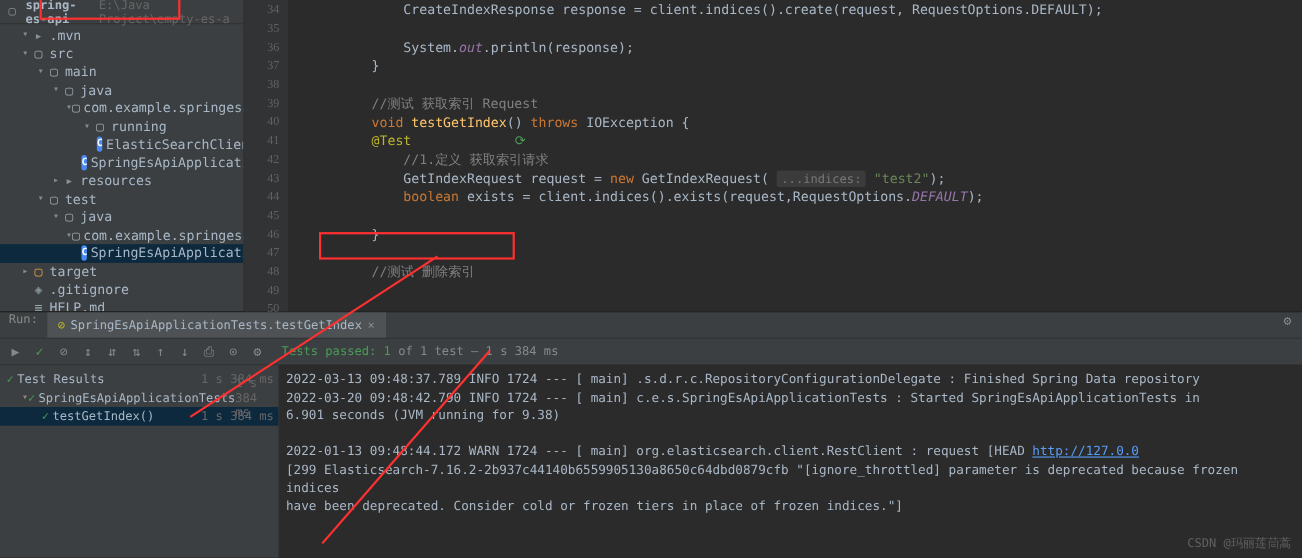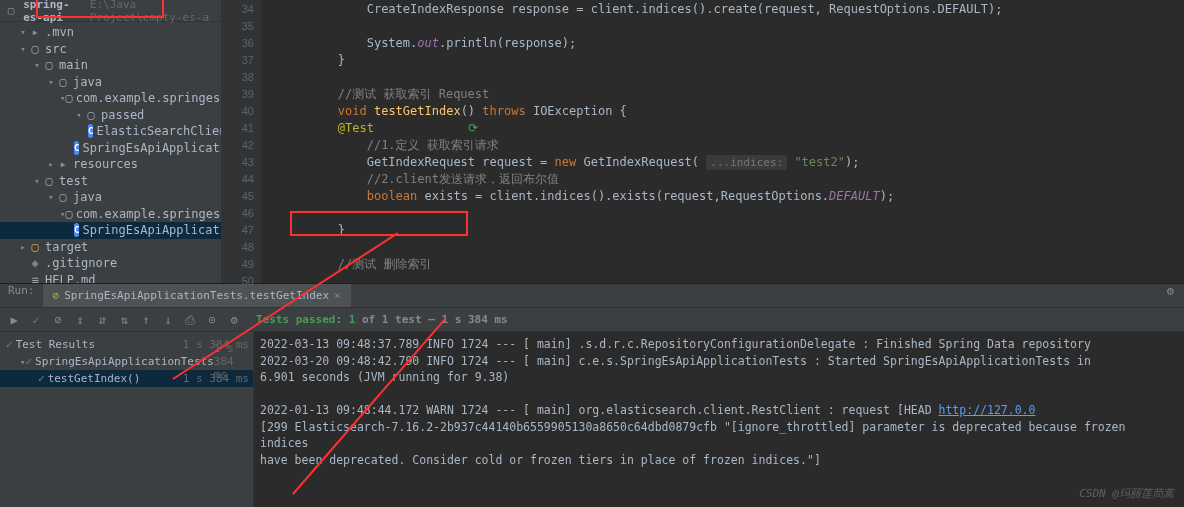--- a/index.html
+++ b/index.html
@@ -15,21 +15,21 @@
     .arrow { width: 10px; text-align: center; color: #888; font-size: 9px; }
     .icon { width: 14px; height: 14px; display: inline-flex; align-items: center; justify-content: center; margin-right: 3px; }
     .dir-icon { color: #87939a; }
     .src-icon { color: #9aa7b0; }
     .pkg-icon { color: #9aa7b0; }
     .class-icon { background: #4a8af4; color: white; border-radius: 7px; font-size: 9px; font-weight: bold; }
     .target-icon { color: #e8a33d; }
     .file-icon { color: #9aa7b0; }
     .gitignore-icon { color: #87939a; }
     .editor { flex: 1; background: #2b2b2b; display: flex; position: relative; }
-    .gutter { width: 40px; background: #313335; color: #606366; text-align: right; padding-right: 8px; font-family: Liberation Sans, sans-serif; font-size: 11px; line-height: 17px; padding-top: 1px; }
+    .gutter { width: 40px; background: #313335; color: #606366; text-align: right; padding-right: 8px; font-family: Liberation Serif, serif; font-size: 11px; line-height: 17px; padding-top: 1px; }
     .gutter-line { height: 17px; position: relative; }
     .marker { position: absolute; left: 246px; color: #499c54; font-size: 12px; }
     .code { flex: 1; font-family: Consolas, monospace; font-size: 12px; line-height: 17px; padding-top: 1px; padding-left: 18px; }
     .code-line { height: 17px; white-space: pre; position: relative; }
     .kw { color: #cc7832; }
     .str { color: #6a8759; }
     .comment { color: #808080; }
     .anno { color: #bbb529; }
     .field { color: #9876aa; font-style: italic; }
     .method { color: #ffc66d; }
@@ -38,32 +38,32 @@
     .highlight-box { position: absolute; border: 2px solid #ff3030; pointer-events: none; }
     .run-panel { flex: 1; display: flex; flex-direction: column; background: #2b2b2b; border-top: 1px solid #1e1e1e; }
     .run-tabs { height: 24px; background: #3c3f41; display: flex; border-bottom: 1px solid #323232; }
     .run-label { padding: 0 8px; color: #888; font-size: 11px; }
     .run-tab { background: #4e5254; padding: 3px 10px; display: flex; align-items: center; gap: 5px; font-size: 11px; }
     .run-tab .close { color: #888; cursor: pointer; }
     .gear { margin-left: auto; margin-right: 10px; color: #888; cursor: pointer; }
     .run-toolbar { height: 24px; background: #3c3f41; display: flex; align-items: center; gap: 6px; padding: 0 6px; border-bottom: 1px solid #323232; }
     .run-toolbar .tb-icon { width: 16px; height: 16px; display: flex; align-items: center; justify-content: center; color: #888; cursor: pointer; font-size: 12px; }
     .play { color: #499c54; }
-    .test-status { margin-left: 8px; font-size: 11px; font-weight: bold; }
+    .test-status { margin-left: 8px; font-size: 11px; }
     .ok { color: #499c54; }
     .mute { color: #888; }
     .run-body { flex: 1; display: flex; }
     .test-tree { width: 254px; background: #3c3f41; border-right: 1px solid #323232; padding-top: 4px; }
     .test-row { display: flex; align-items: center; padding: 1px 4px; font-size: 11px; height: 17px; }
     .test-row .time { margin-left: auto; color: #666; }
     .ok-icon { color: #499c54; margin-right: 3px; }
     .test-row.sel { background: #0d293e; }
     .console { flex: 1; background: #2b2b2b; font-family: Consolas, monospace; font-size: 11.5px; line-height: 16.5px; padding: 4px 6px; overflow: hidden; position: relative; }
     .console .link { color: #589df6; text-decoration: underline; }
-    .watermark { position: absolute; bottom: 6px; right: 10px; color: #606060; font-size: 11px; font-style: italic; }
+    .watermark { position: absolute; bottom: 6px; right: 10px; color: #606060; font-size: 11px; }
     .red-line { position: absolute; border-top: 2px solid #ff3030; transform-origin: left center; pointer-events: none; }
   </style>
 </head>
 <body>
 
 <div class="ide">
   <div class="main-area">
     <div class="sidebar">
       <div class="breadcrumb">
         <span class="icon dir-icon">▢</span>
@@ -92,21 +92,21 @@
             <span>java</span>
           </div>
           <div class="tree-item" style="padding-left: 60px;">
             <span class="arrow">▾</span>
             <span class="icon pkg-icon">▢</span>
             <span>com.example.springesapi</span>
           </div>
           <div class="tree-item" style="padding-left: 74px;">
             <span class="arrow">▾</span>
             <span class="icon pkg-icon">▢</span>
-            <span>passed</span>
+            <span>running</span>
           </div>
           <div class="tree-item" style="padding-left: 88px;">
             <span class="arrow"></span>
             <span class="icon class-icon">C</span>
             <span>ElasticSearchClientConf</span>
           </div>
           <div class="tree-item" style="padding-left: 74px;">
             <span class="arrow"></span>
             <span class="icon class-icon">C</span>
             <span>SpringEsApiApplication</span>
@@ -177,21 +177,20 @@
         <div class="code-line"><span>            CreateIndexResponse response = client.indices().create(request, RequestOptions.DEFAULT);</span></div>
         <div class="code-line"></div>
         <div class="code-line"><span>            System.</span><span class="field">out</span><span>.println(response);</span></div>
         <div class="code-line"><span>        }</span></div>
         <div class="code-line"></div>
         <div class="code-line"><span class="comment">        //测试 获取索引 Request</span></div>
         <div class="code-line"><span>        </span><span class="kw">void</span><span> </span><span class="method">testGetIndex</span><span>() </span><span class="kw">throws</span><span> IOException {</span></div>
         <div class="code-line"><span>        </span><span class="anno">@Test</span></div>
         <div class="code-line"><span class="comment">            //1.定义 获取索引请求</span></div>
         <div class="code-line"><span>            GetIndexRequest request = </span><span class="kw">new</span><span> GetIndexRequest( </span><span class="hint">...indices:</span><span> </span><span class="str">"test2"</span><span>);</span></div>
-        <div class="code-line"><span class="comment">            //2.client发送请求，返回布尔值</span></div>
         <div class="code-line"><span>            </span><span class="kw">boolean</span><span> exists = client.indices().exists(request,RequestOptions.</span><span class="const">DEFAULT</span><span>);</span></div>
         <div class="code-line"></div>
         <div class="code-line"><span>        }</span></div>
         <div class="code-line"></div>
         <div class="code-line"><span class="comment">        //测试 删除索引</span></div>
         <div class="highlight-box" style="left:68px;top:211px;width:178px;height:25px"></div>
       </div>
       <div class="marker" style="top:121px">⟳</div>
     </div>
   </div>

